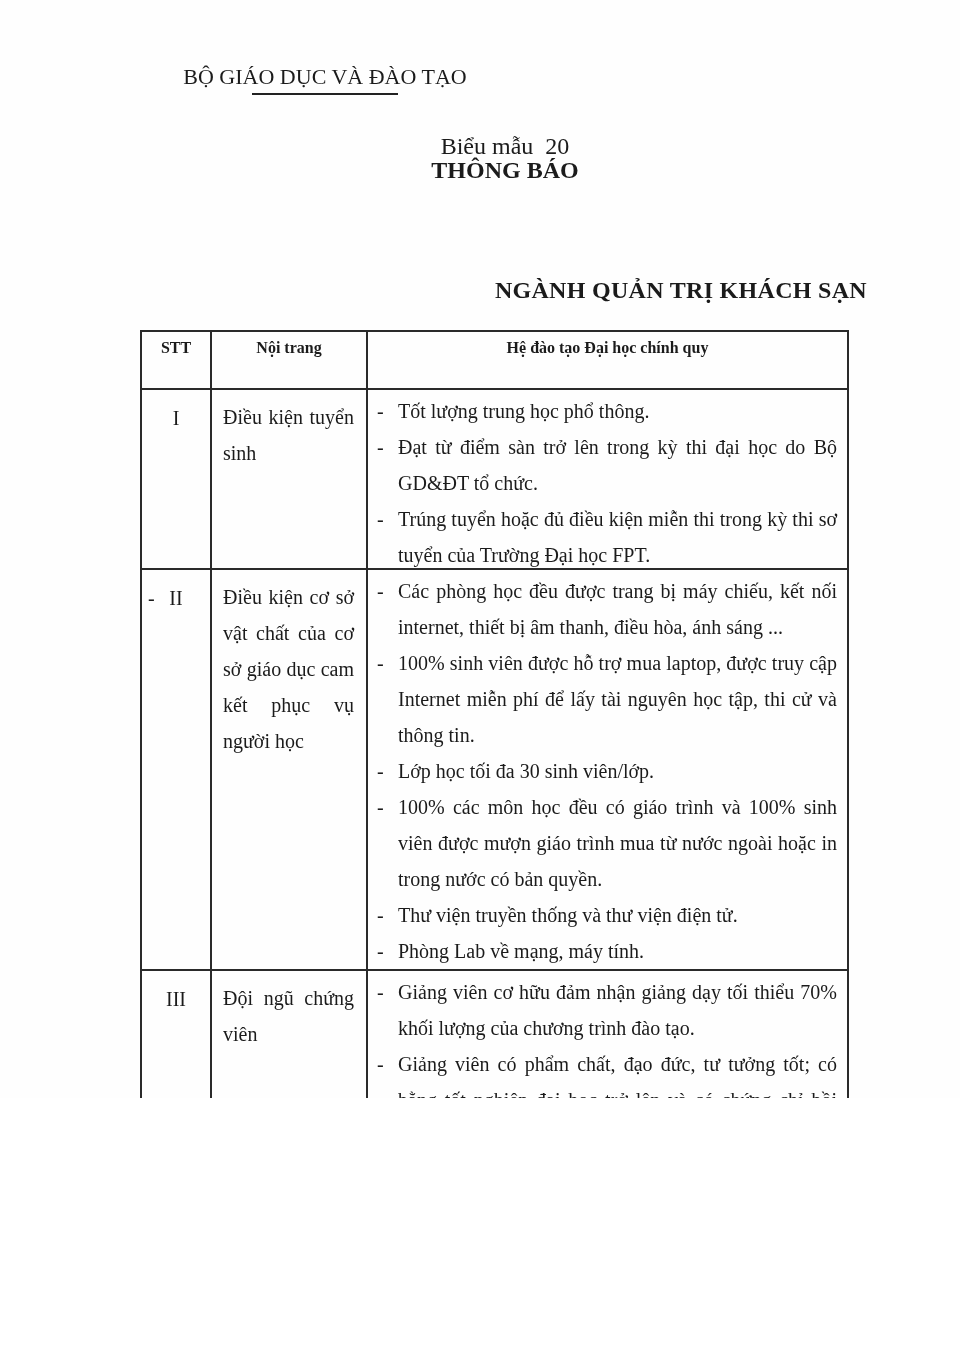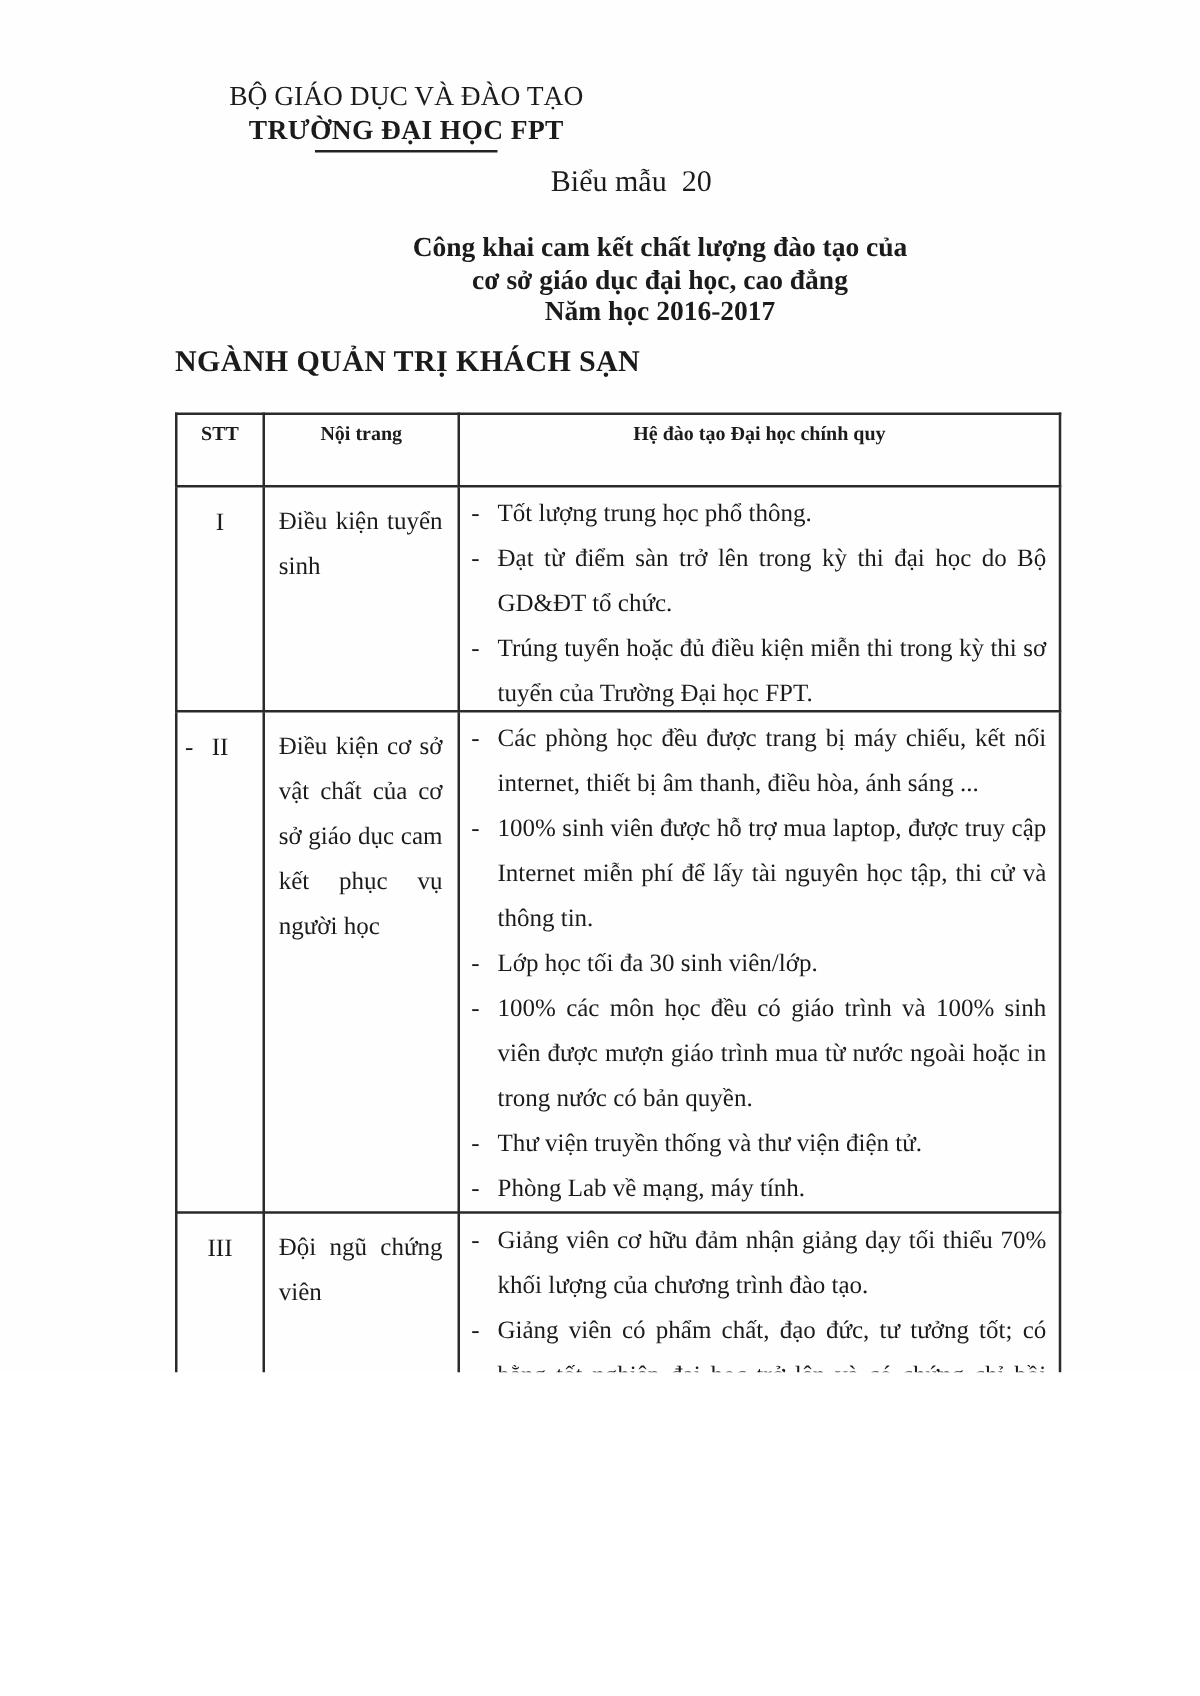--- a/index.html
+++ b/index.html
@@ -61,21 +61,21 @@
     text-align: center;
     font-size: 22px;
     font-weight: bold;
     line-height: 25.5px;
   }
   .t-major {
     position: absolute;
     top: 277px;
     left: 140px;
     width: 727px;
-    text-align: left;
+    text-align: right;
     font-size: 24px;
     font-weight: bold;
     letter-spacing: 0.3px;
   }
 
   
   table.doc-table {
     position: absolute;
     top: 330px;
     left: 140px;
@@ -138,31 +138,26 @@
     font-size: 22px;
   }
 </style>
 </head>
 <body>
 
 <div class="page">
 
   <div class="org">
     <div class="org-line1">BỘ GIÁO DỤC VÀ ĐÀO TẠO</div>
-    <div class="org-line2">TRƯỜNG ĐẠI HỌC FPT</div>
     <div class="org-rule"></div>
   </div>
 
   <div class="t-form">Biểu mẫu  20</div>
-
-  <div class="t-sub">
-    <div>Công khai cam kết chất lượng đào tạo của</div>
-    <div>cơ sở giáo dục đại học, cao đẳng</div>
-    <div>Năm học 2016-2017</div>
-  </div>
+  <div class="t-bao">THÔNG BÁO</div>
+
 
   <div class="t-major">NGÀNH QUẢN TRỊ KHÁCH SẠN</div>
 
   <table class="doc-table">
     <colgroup>
       <col style="width:70px">
       <col style="width:156px">
       <col style="width:481px">
     </colgroup>
     <tbody>

